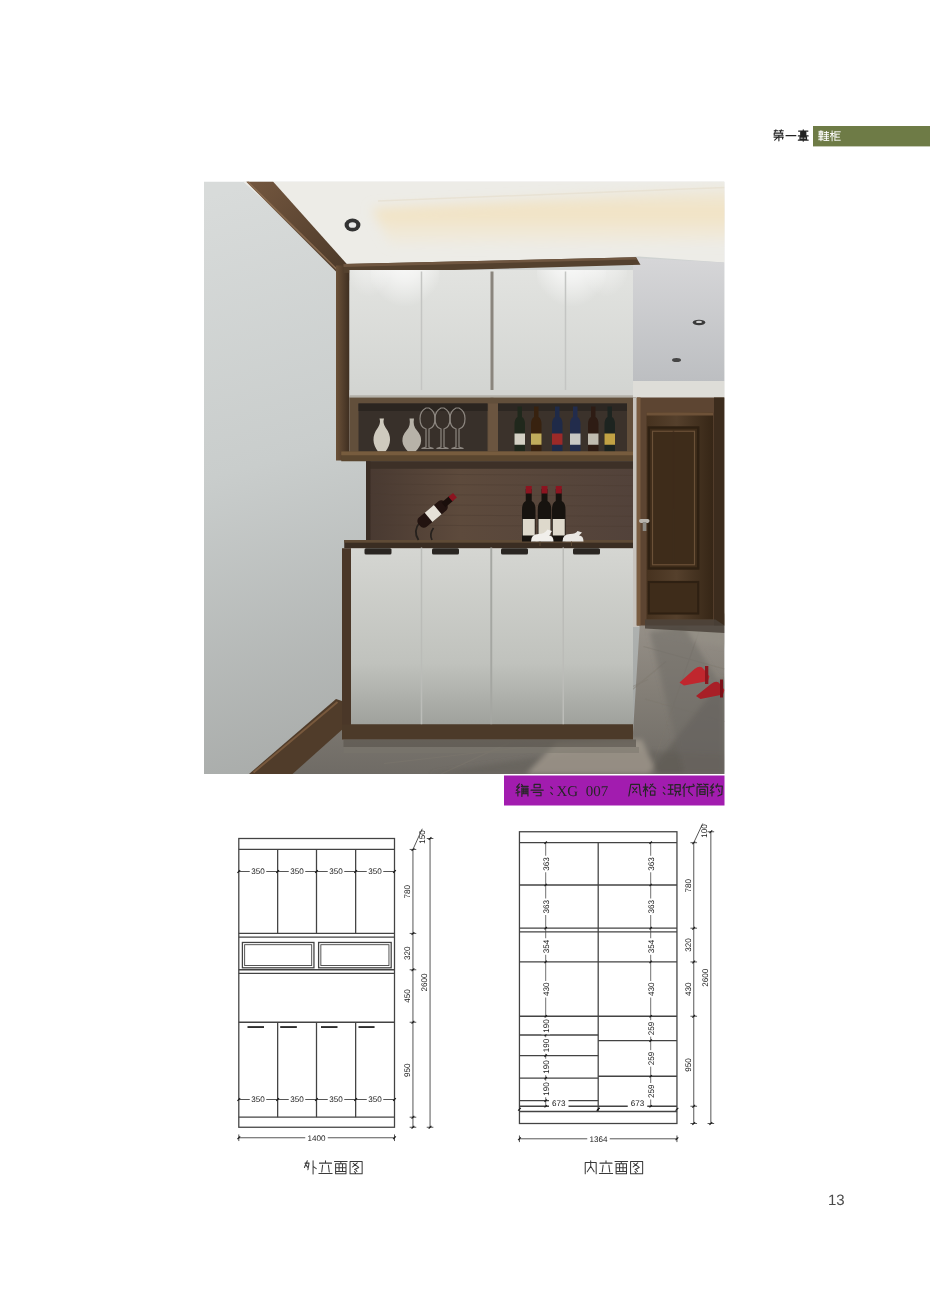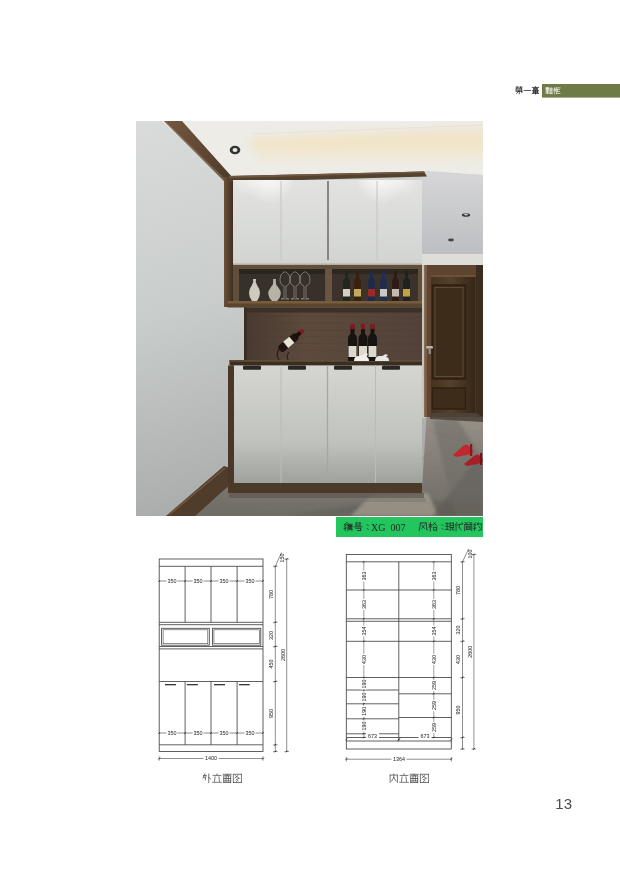--- a/index.html
+++ b/index.html
@@ -207,21 +207,21 @@
       <line x1="313" y1="166" x2="313" y2="255" stroke="#3f2c1c" stroke-width="1" opacity="0.6"></line>
       <rect x="290" y="225" width="7" height="2.6" rx="1.2" fill="#b9b5ae"></rect>
       <rect x="292.5" y="227" width="2.4" height="6" fill="#8d8a84"></rect>
       <rect x="340" y="144" width="7" height="152" fill="#3c2c1d"></rect>
       <polygon points="294,292 341,292 347,296 347,301 294,298" fill="#4a423a" opacity="0.85"></polygon>
       <path d="M317 334 l10 -9 q4 -3 6 0 l4 5 l-1 3 l-16 3 z" fill="#c0272e"></path>
       <rect x="334" y="323" width="2.2" height="12" fill="#8c161e"></rect>
       <path d="M328 343 l10 -8 q4 -3 6 0 l3 4 l-1 3 l-15 3 z" fill="#a81f27"></path>
       <rect x="344" y="332" width="2" height="12" fill="#7c1018"></rect>
     </svg></div>
-<div class="abs" style="left:336px;top:517px;width:147px;height:20px;background:#22c55e"><svg width="147" height="20" viewBox="0 0 147 20">
+<div class="abs" style="left:336px;top:517px;width:147px;height:20px;background:#a21caf"><svg width="147" height="20" viewBox="0 0 147 20">
       <path d="M10.26 5.57L8.42 7.78M8.42 7.78L10.26 7.78M10.26 7.78L8.24 9.98M7.87 11.64L10.63 10.90M9.25 9.98L9.25 13.66M11.73 5.94L12.28 6.67M11.55 7.22L16.15 7.22M11.92 8.33L11.92 13.94M11.92 8.33L15.96 8.33M15.96 8.33L15.96 13.66M12.47 9.62L15.60 9.62M12.47 10.90L15.60 10.90M13.20 8.33L13.20 12.19M14.68 8.33L14.68 12.19M12.47 12.19L15.60 12.19" stroke="#262626" stroke-width="0.78" fill="none" stroke-linecap="round"></path>
       <path d="M20.08 5.94L24.12 5.94M20.08 5.94L20.08 8.14M24.12 5.94L24.12 8.14M20.08 8.14L24.12 8.14M18.05 9.80L26.15 9.80M19.52 11.27L24.68 11.27M24.68 11.27L24.68 13.48M24.68 13.48L21.36 13.48" stroke="#262626" stroke-width="0.78" fill="none" stroke-linecap="round"></path>
       <path d="M31.18 7.59L32.28 8.70M31.18 11.46L32.28 12.56" stroke="#262626" stroke-width="0.78" fill="none" stroke-linecap="round"></path>
       <text x="35" y="13.8" font-size="10" fill="#262626" font-family="Liberation Serif">XG&nbsp;&nbsp;007</text>
       <path d="M84.52 5.94L83.24 13.66M84.52 5.94L90.23 5.94M90.23 5.94L90.78 12.38M90.78 12.38L91.42 13.30M85.81 7.96L88.57 11.46M88.57 7.96L85.81 11.46" stroke="#262626" stroke-width="0.78" fill="none" stroke-linecap="round"></path>
       <path d="M94.34 5.57L94.34 14.03M92.87 7.78L96.00 7.78M94.16 8.33L92.87 10.72M94.52 8.33L95.81 10.35M99.31 5.57L96.92 8.51M97.65 5.94L101.15 8.70M97.65 10.35L100.60 10.35M97.65 10.35L97.65 13.11M100.60 10.35L100.60 13.11M97.65 13.11L100.60 13.11" stroke="#262626" stroke-width="0.78" fill="none" stroke-linecap="round"></path>
       <path d="M106.18 7.59L107.28 8.70M106.18 11.46L107.28 12.56" stroke="#262626" stroke-width="0.78" fill="none" stroke-linecap="round"></path>
       <path d="M109.55 6.30L112.68 6.30M109.55 9.25L112.68 9.25M109.37 12.38L112.86 12.38M111.12 6.30L111.12 12.38M113.97 6.12L117.46 6.12M113.97 6.12L113.97 10.54M117.46 6.12L117.46 10.54M113.97 8.33L117.46 8.33M113.97 10.54L117.46 10.54M115.07 10.54L114.15 13.66M116.36 10.54L116.91 13.11M116.91 13.11L117.92 12.56" stroke="#262626" stroke-width="0.78" fill="none" stroke-linecap="round"></path>
       <path d="M120.88 5.57L119.22 8.33M120.05 7.59L120.05 13.94M121.43 7.96L126.76 7.04M123.64 7.22L123.08 10.72M123.08 10.72L125.66 13.30M126.03 5.75L126.76 6.67" stroke="#262626" stroke-width="0.78" fill="none" stroke-linecap="round"></path>
       <path d="M128.89 5.57L130.36 6.49M130.36 5.94L131.83 5.94M133.12 5.57L134.41 6.49M134.41 5.94L136.06 5.94M128.70 7.59L128.70 13.85M128.70 7.59L135.70 7.59M135.70 7.59L135.70 13.85M130.54 9.25L134.04 9.25M130.54 9.25L130.54 12.56M134.04 9.25L134.04 12.56M130.54 10.90L134.04 10.90M130.54 12.56L134.04 12.56" stroke="#262626" stroke-width="0.78" fill="none" stroke-linecap="round"></path>
@@ -420,12 +420,12 @@
       <line x1="121.3" y1="212.0" x2="121.3" y2="216.4" stroke="#434343" stroke-width="0.60"></line>
       <line x1="15.4" y1="215.1" x2="17.2" y2="213.3" stroke="#1a1a1a" stroke-width="0.8"></line>
       <line x1="120.4" y1="215.1" x2="122.2" y2="213.3" stroke="#1a1a1a" stroke-width="0.8"></line>
       <rect x="61.5" y="211.2" width="15" height="5.8" fill="#ffffff"></rect>
       <text x="69.0" y="216.1" font-size="5.4" fill="#1a1a1a" text-anchor="middle" font-family="Liberation Sans">1364</text>
       <path d="M60.15 230.04L60.15 237.52M60.15 230.04L67.45 230.04M67.45 230.04L67.45 237.52M63.80 228.88L63.80 232.53M63.80 232.53L61.50 236.18M63.80 232.53L66.10 236.18" stroke="#3a3a3a" stroke-width="0.69" fill="none" stroke-linecap="round"></path>
       <path d="M74.00 228.79L74.00 230.04M69.97 230.42L78.03 230.42M72.08 231.76L71.50 236.37M75.92 231.76L76.50 236.37M69.58 237.33L78.42 237.33" stroke="#3a3a3a" stroke-width="0.69" fill="none" stroke-linecap="round"></path>
       <path d="M79.98 229.27L88.42 229.27M84.20 229.27L84.20 230.80M80.74 230.80L80.74 237.52M87.66 230.80L87.66 237.52M80.74 230.80L87.66 230.80M83.05 230.80L83.05 235.99M85.35 230.80L85.35 235.99M80.74 233.49L87.66 233.49M80.74 235.99L87.66 235.99M80.74 237.52L87.66 237.52" stroke="#3a3a3a" stroke-width="0.69" fill="none" stroke-linecap="round"></path>
       <path d="M90.37 229.27L98.43 229.27M90.37 229.27L90.37 237.52M98.43 229.27L98.43 237.52M90.37 237.52L98.43 237.52M95.17 230.23L92.10 232.92M92.48 230.61L96.13 233.30M96.13 233.30L93.44 234.64M94.21 235.03L94.98 235.99M93.25 235.99L94.02 236.95" stroke="#3a3a3a" stroke-width="0.69" fill="none" stroke-linecap="round"></path>
     </svg></div>
-<div class="abs" style="left:552px;top:795px;width:20px;text-align:right;font-size:15px;color:#4a4a4a">13</div>
+<div class="abs" style="left:552px;top:795px;width:20px;text-align:left;font-size:10px;color:#4a4a4a">13</div>
 </body></html>

